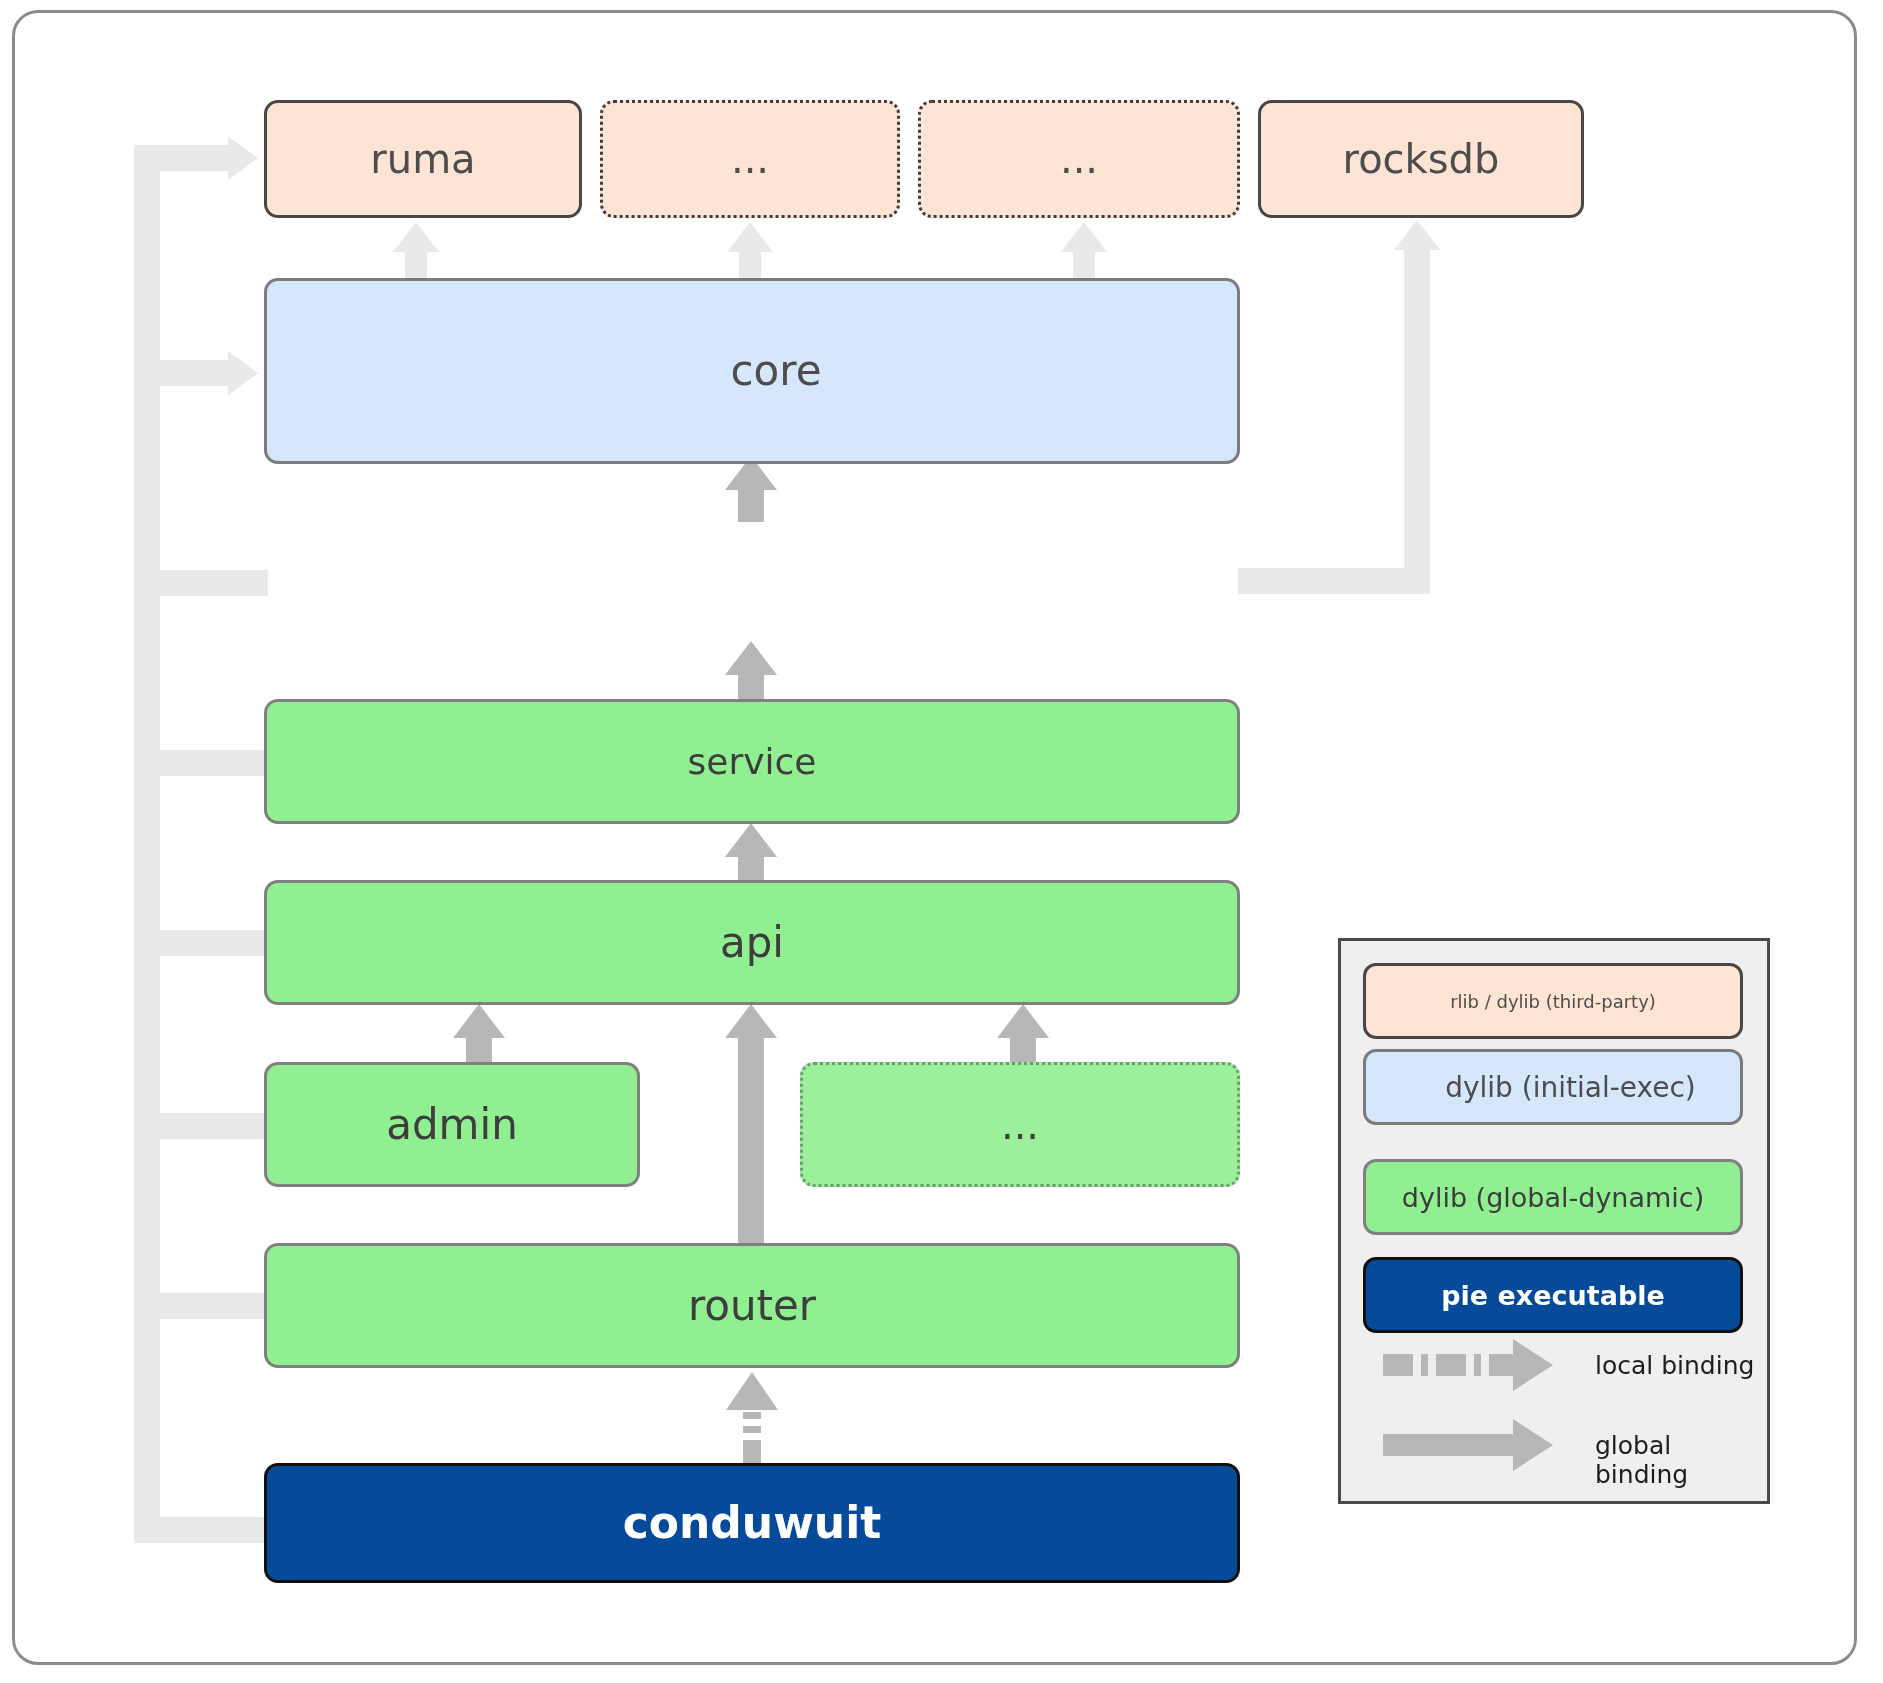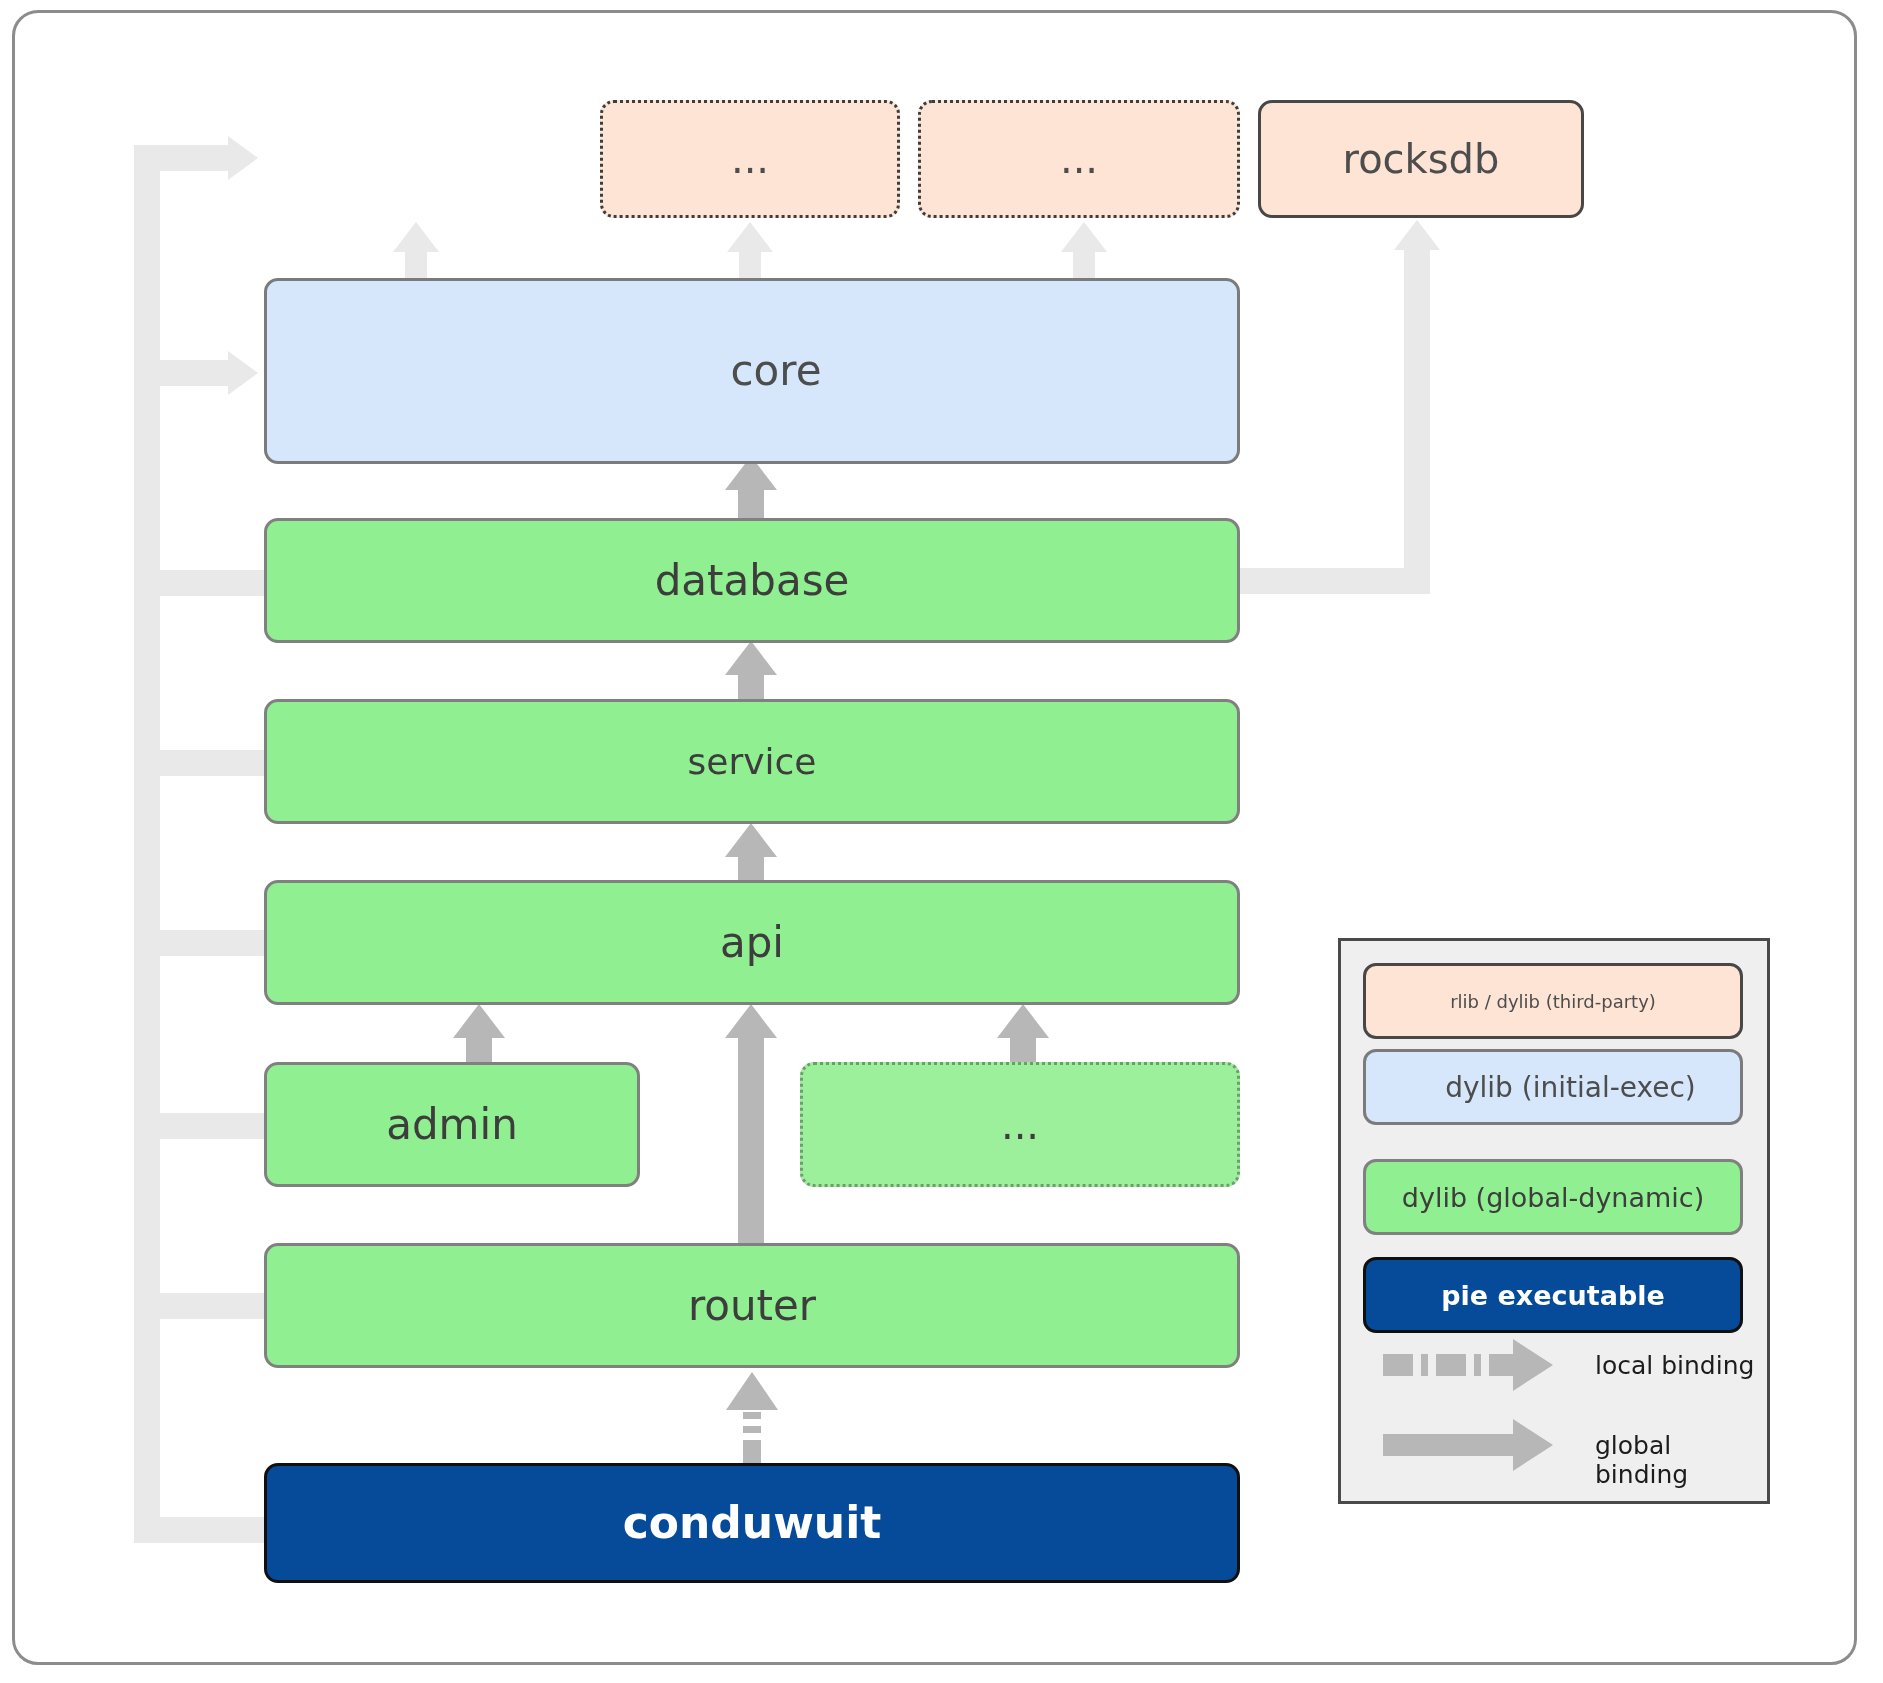--- a/index.html
+++ b/index.html
@@ -78,40 +78,40 @@
   <div class="head head-up-dark" style="left:453px; top:1004px;"></div>
 
   <div class="ar-dark" style="left:1010px; top:1036px; width:26px; height:32px;"></div>
   <div class="head head-up-dark" style="left:997px; top:1004px;"></div>
 
   <div class="dashseg" style="left:743px; top:1440px; width:18px; height:24px;"></div>
   <div class="dashseg" style="left:743px; top:1426px; width:18px; height:7px;"></div>
   <div class="dashseg" style="left:743px; top:1412px; width:18px; height:7px;"></div>
   <div class="head head-up-dark" style="left:726px; top:1372px; border-left-width:26px; border-right-width:26px; border-bottom-width:38px;"></div>
 
+  <div class="node n-third" style="left:264px; top:100px; width:318px; height:118px; font-size:40px;">
+    <span>ruma</span>
+  </div>
 
   <div class="node n-third-dotted" style="left:600px; top:100px; width:300px; height:118px; font-size:40px;">
     <span>...</span>
   </div>
 
   <div class="node n-third-dotted" style="left:918px; top:100px; width:322px; height:118px; font-size:40px;">
     <span>...</span>
   </div>
 
   <div class="node n-third" style="left:1258px; top:100px; width:326px; height:118px; font-size:40px;">
     <span>rocksdb</span>
   </div>
 
   <div class="node n-blue" style="left:264px; top:278px; width:976px; height:186px; font-size:42px;padding-left:48px;">
     <span>core</span>
   </div>
 
-  <div class="node n-green" style="left:264px; top:518px; width:976px; height:125px; font-size:42px;">
-    <span>database</span>
-  </div>
 
   <div class="node n-green" style="left:264px; top:699px; width:976px; height:125px; font-size:36px;">
     <span>service</span>
   </div>
 
   <div class="node n-green" style="left:264px; top:880px; width:976px; height:125px; font-size:42px;">
     <span>api</span>
   </div>
 
   <div class="node n-green" style="left:264px; top:1062px; width:376px; height:125px; font-size:42px;">

